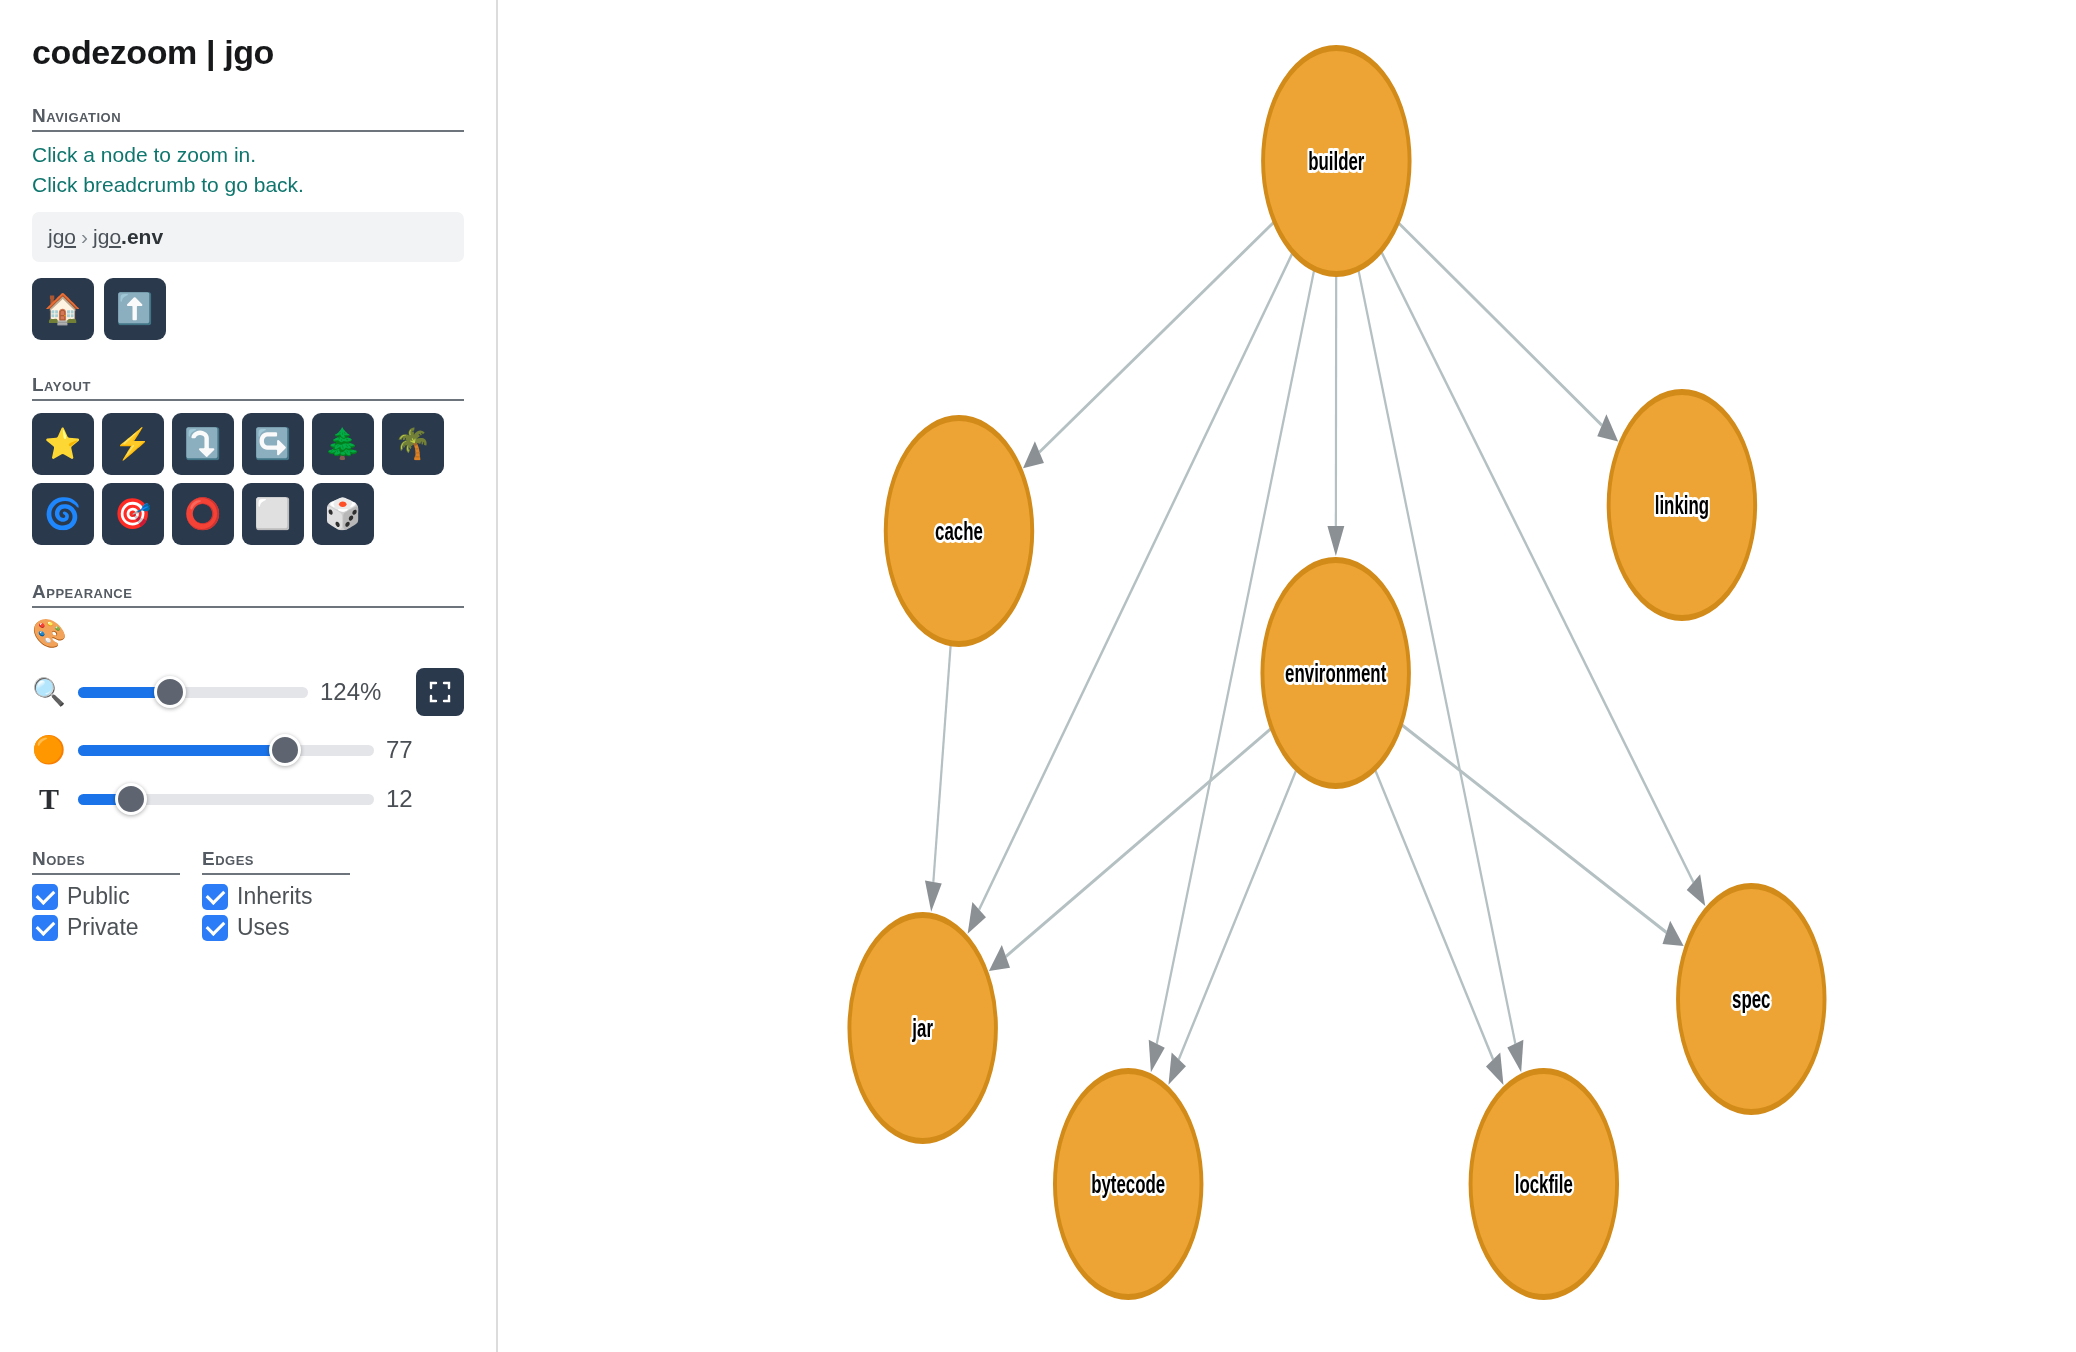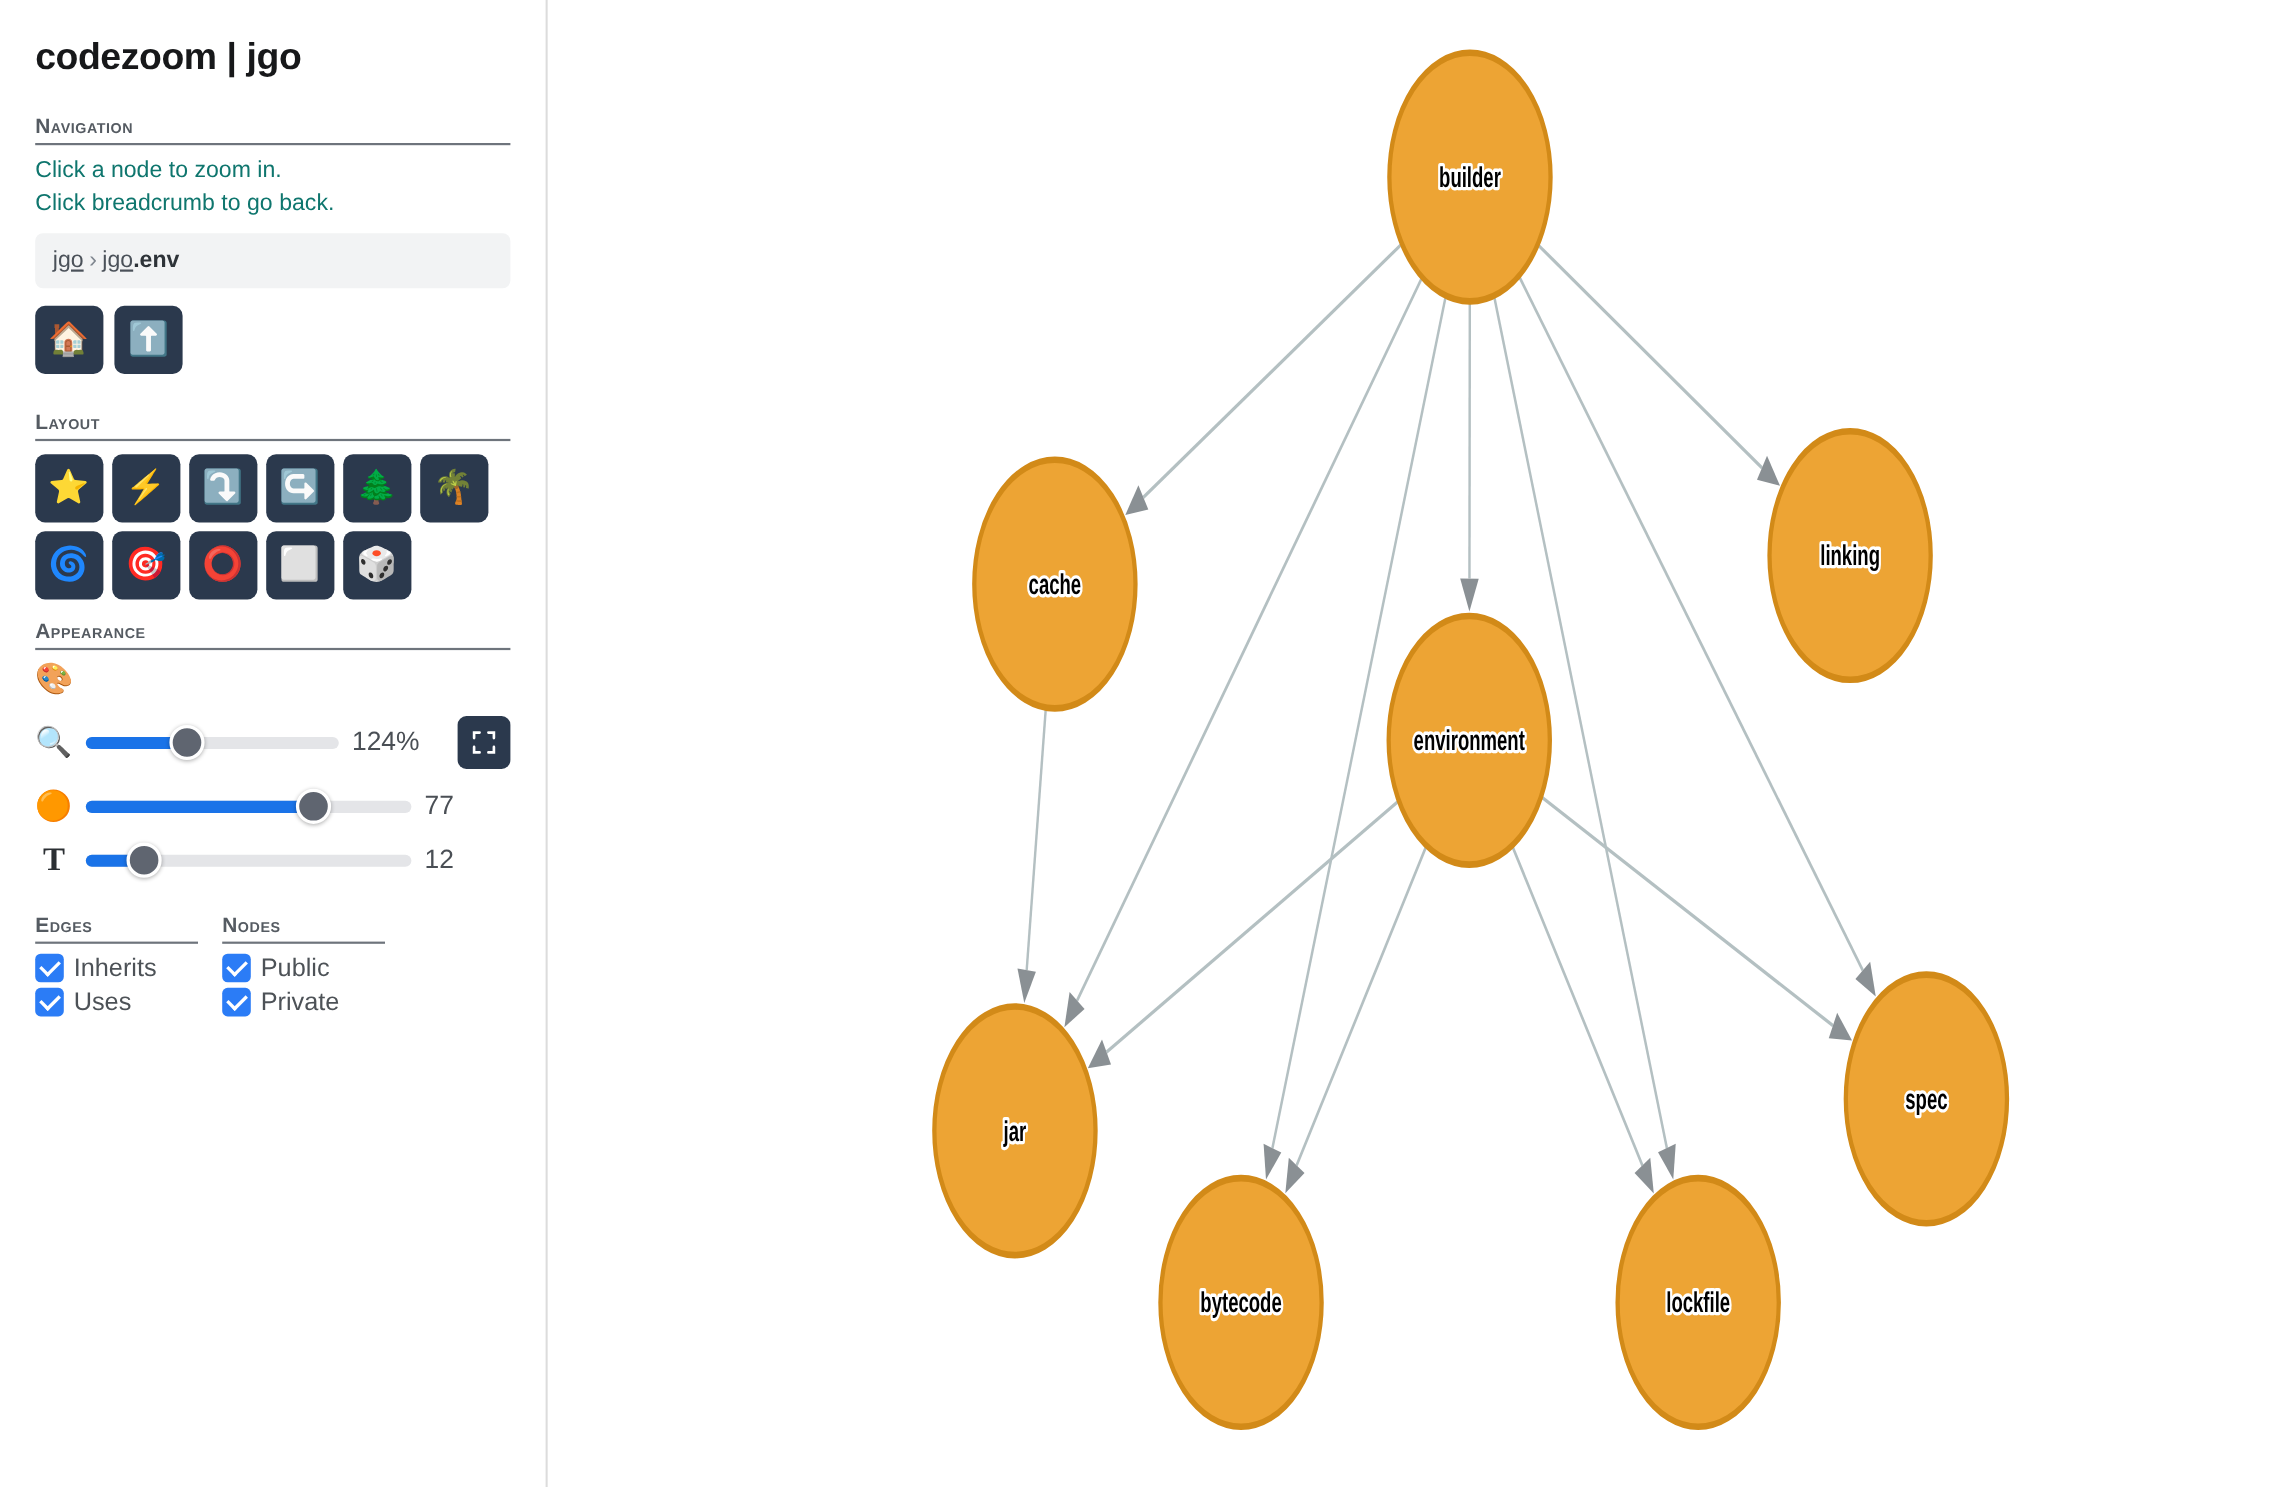--- a/index.html
+++ b/index.html
@@ -89,21 +89,21 @@
   }
   .layout-btn {
     width: 62px; height: 62px;
     background: #2b394d;
     border: none; border-radius: 9px;
     font-size: 30px; line-height: 1;
     display: flex; align-items: center; justify-content: center;
     cursor: pointer; padding: 0;
   }
 
-  #appearance-section { margin-top: 19px; }
+  #appearance-section { margin-top: 36px; }
   #theme-row { display: flex; align-items: center; gap: 12px; margin-top: 12px; }
   #theme-emoji { font-size: 28px; line-height: 1; }
   #theme-select {
     flex: 1;
     height: 58px;
     background: #f2f3f4;
     border: 1px solid #dfe1e3;
     border-radius: 8px;
     font-size: 24px;
     color: #24282c;
@@ -324,39 +324,39 @@
         <div class="slider-track">
           <div class="slider-fill" id="font-fill" style="width: 18%;"></div>
           <div class="slider-knob" id="font-knob" style="left: 18%;"></div>
         </div>
         <span class="slider-val">12</span>
       </div>
     </section>
 
     <section id="filters-section">
       <div class="filter-col">
+        <div class="section-head">Nodes</div>
+        <div class="check-row">
+          <span class="cb on"></span>
+          <span class="check-label">Public</span>
+        </div>
+        <div class="check-row">
+          <span class="cb on"></span>
+          <span class="check-label">Private</span>
+        </div>
+      </div>
+      <div class="filter-col">
         <div class="section-head">Edges</div>
         <div class="check-row">
           <span class="cb on"></span>
           <span class="check-label">Inherits</span>
         </div>
         <div class="check-row">
           <span class="cb on"></span>
           <span class="check-label">Uses</span>
-        </div>
-      </div>
-      <div class="filter-col">
-        <div class="section-head">Nodes</div>
-        <div class="check-row">
-          <span class="cb on"></span>
-          <span class="check-label">Public</span>
-        </div>
-        <div class="check-row">
-          <span class="cb on"></span>
-          <span class="check-label">Private</span>
         </div>
       </div>
     </section>
 
   </aside>
 
   <main id="graph-pane">
     <svg id="graph-svg" viewBox="0 0 2076 1352" preserveAspectRatio="none">
       <g id="edge-layer">
           <line x1="1195.9514737968943" y1="222.69751665833175" x2="835.0533334944046" y2="452.13447870630637" stroke="#b4c0c2" stroke-width="3.4"></line>

